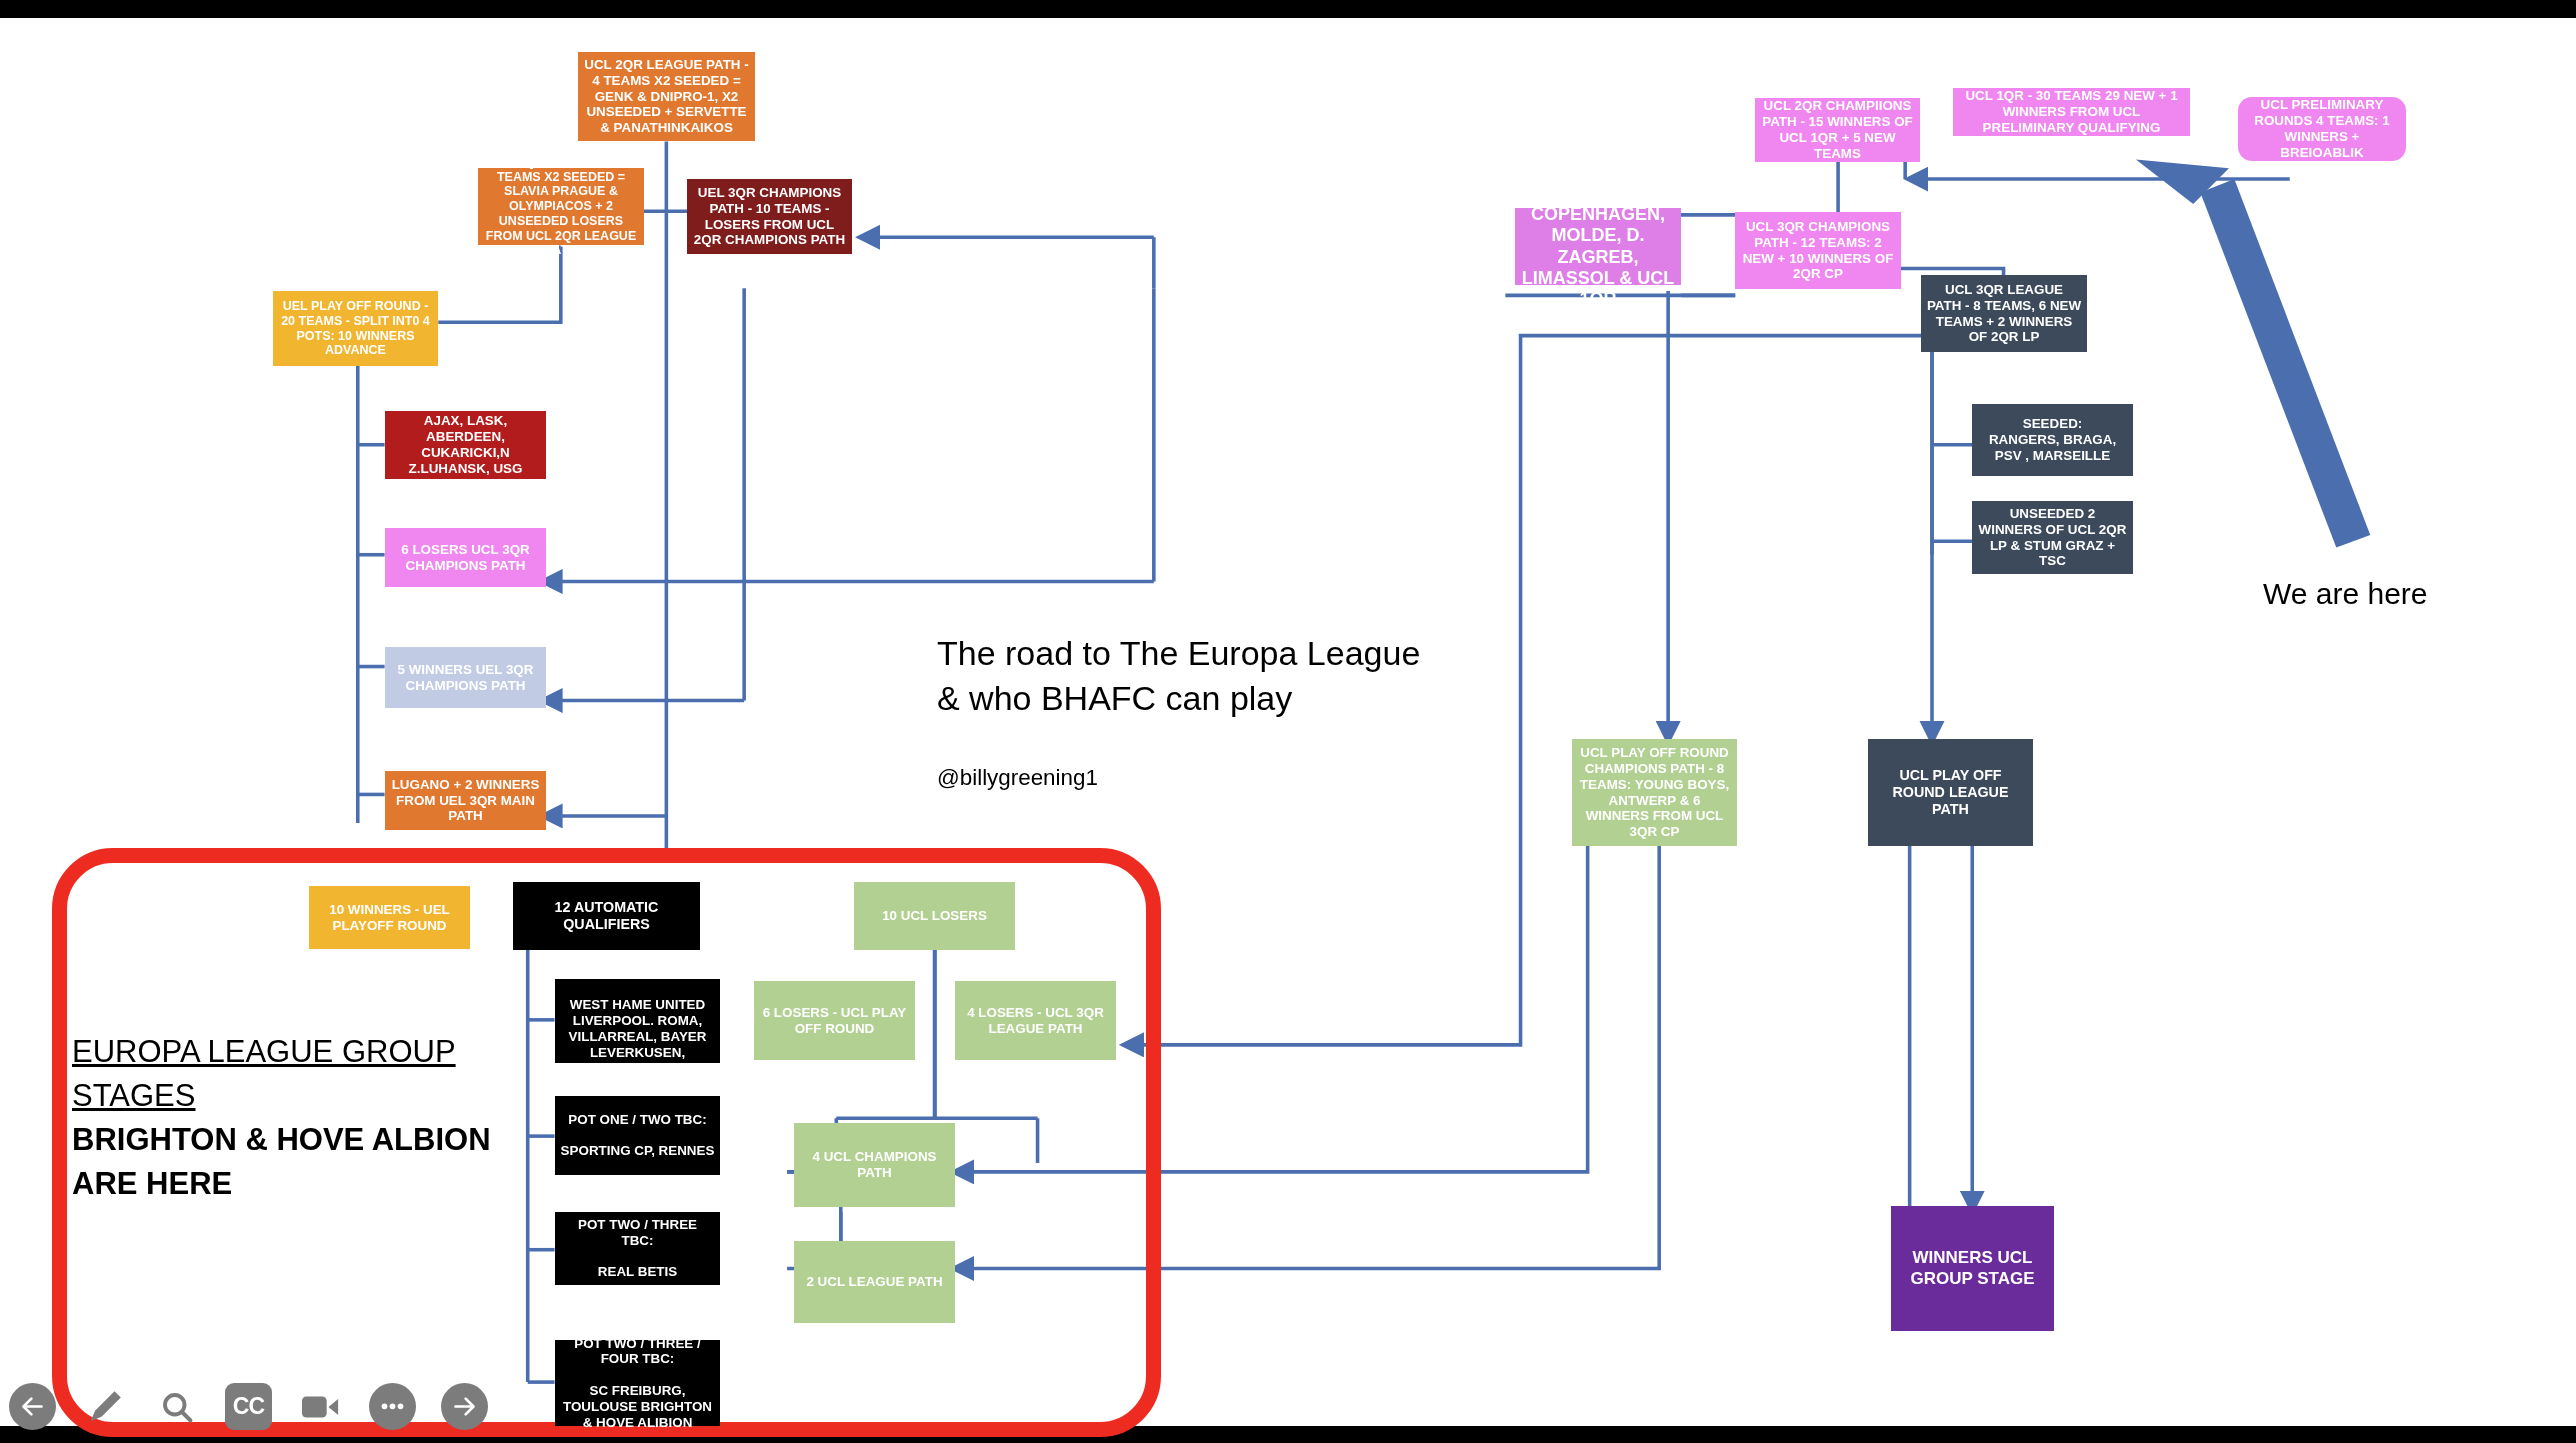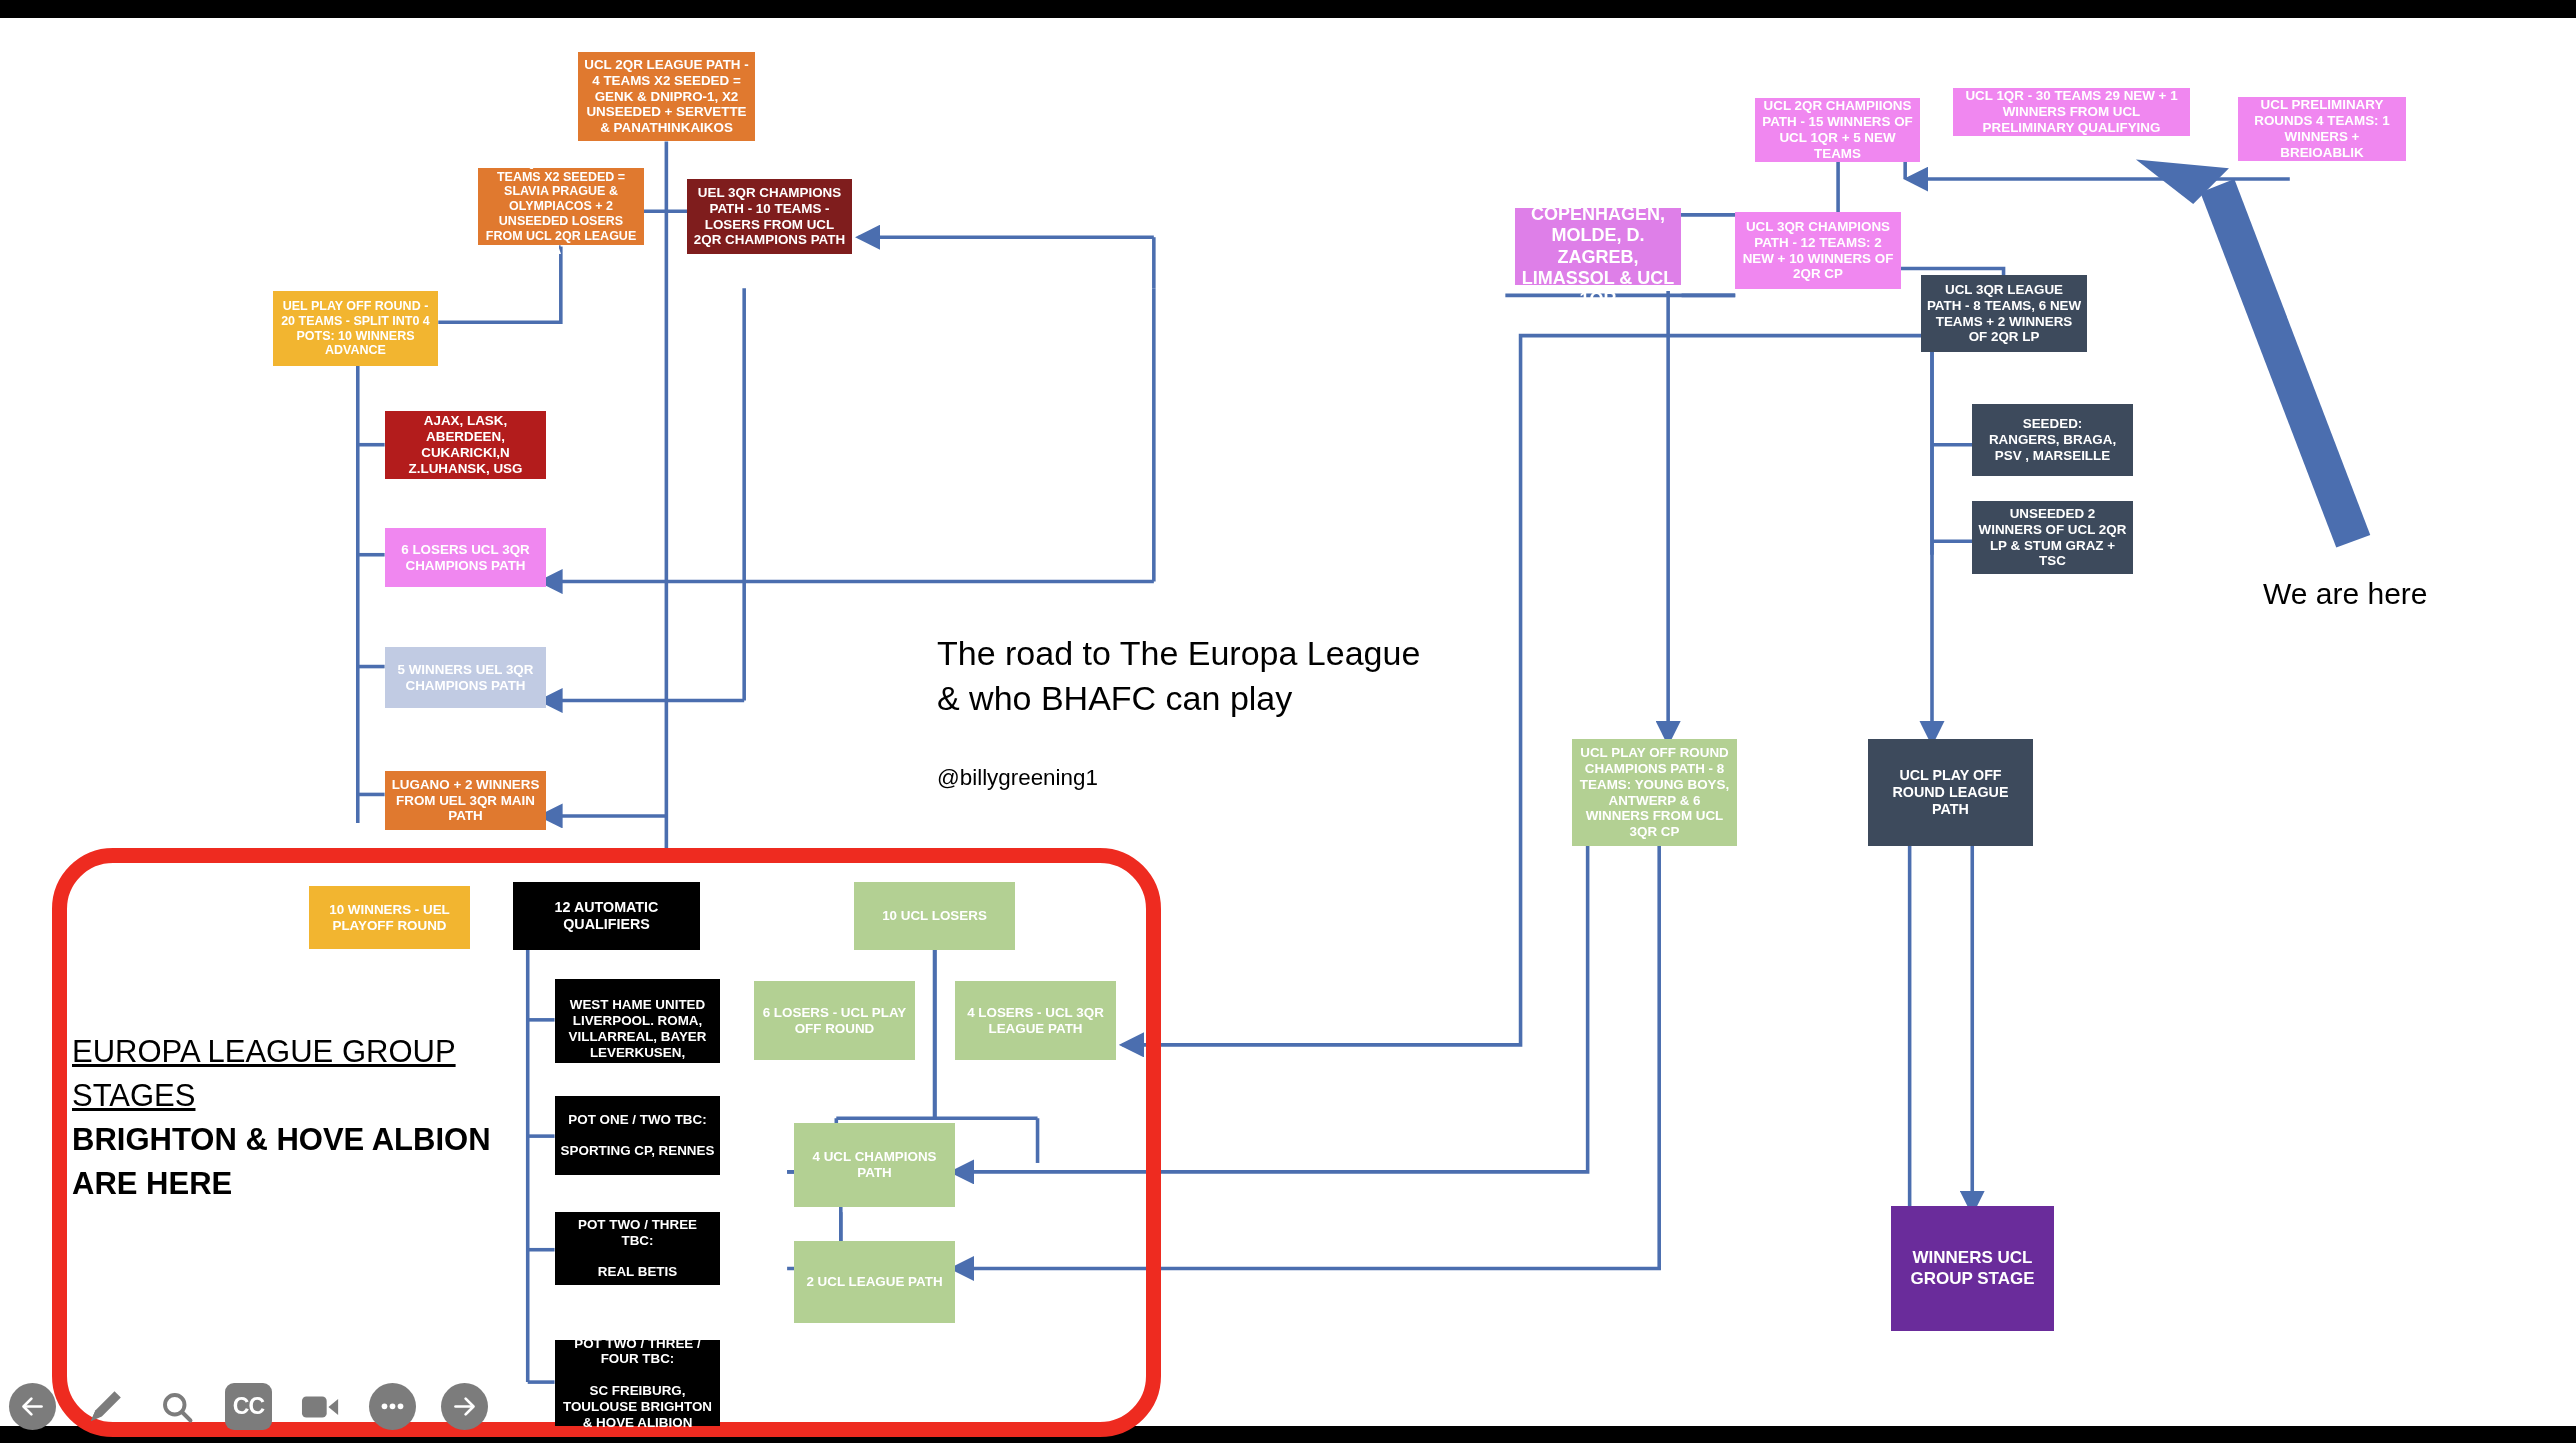--- a/index.html
+++ b/index.html
@@ -186,21 +186,21 @@
   <div class="node magenta" style="left:385px; top:528px; width:161px; height:59px; font-size:13.4px;">6 LOSERS UCL 3QR CHAMPIONS PATH</div>
 
   <div class="node lavender" style="left:385px; top:647px; width:161px; height:61px; font-size:13.4px;">5 WINNERS UEL 3QR CHAMPIONS PATH</div>
 
   <div class="node orange" style="left:385px; top:771px; width:161px; height:59px; font-size:13.4px;">LUGANO + 2 WINNERS FROM UEL 3QR MAIN PATH</div>
 
   <div class="node magenta" style="left:1755px; top:98px; width:165px; height:64px; font-size:13.4px;">UCL 2QR CHAMPIIONS PATH - 15 WINNERS OF UCL 1QR + 5 NEW TEAMS</div>
 
   <div class="node magenta" style="left:1953px; top:88px; width:237px; height:48px; font-size:13.4px;">UCL 1QR - 30 TEAMS 29 NEW + 1 WINNERS FROM UCL PRELIMINARY QUALIFYING</div>
 
-  <div class="node magenta" style="left:2238px; top:97px; width:168px; height:64px; font-size:13.4px;">UCL PRELIMINARY ROUNDS 4 TEAMS: 1 WINNERS + BREIOABLIK</div>
+  <div class="node magenta" style="left:2238px; top:97px; width:168px; height:64px; font-size:13.4px;border-radius:14px;">UCL PRELIMINARY ROUNDS 4 TEAMS: 1 WINNERS + BREIOABLIK</div>
 
   <div class="node violet" style="left:1515px; top:208px; width:166px; height:77px; font-size:18px;">GALATASARY, COPENHAGEN, MOLDE, D. ZAGREB, LIMASSOL &amp; UCL 1QR</div>
 
   <div class="node magenta" style="left:1735px; top:212px; width:166px; height:77px; font-size:13.4px;">UCL 3QR CHAMPIONS PATH - 12 TEAMS: 2 NEW + 10 WINNERS OF 2QR CP</div>
 
   <div class="node navy" style="left:1921px; top:275px; width:166px; height:77px; font-size:13.4px;">UCL 3QR LEAGUE PATH - 8 TEAMS, 6 NEW TEAMS + 2 WINNERS OF 2QR LP</div>
 
   <div class="node navy" style="left:1972px; top:404px; width:161px; height:72px; font-size:13.4px;">SEEDED:
 RANGERS, BRAGA, PSV , MARSEILLE</div>
 

